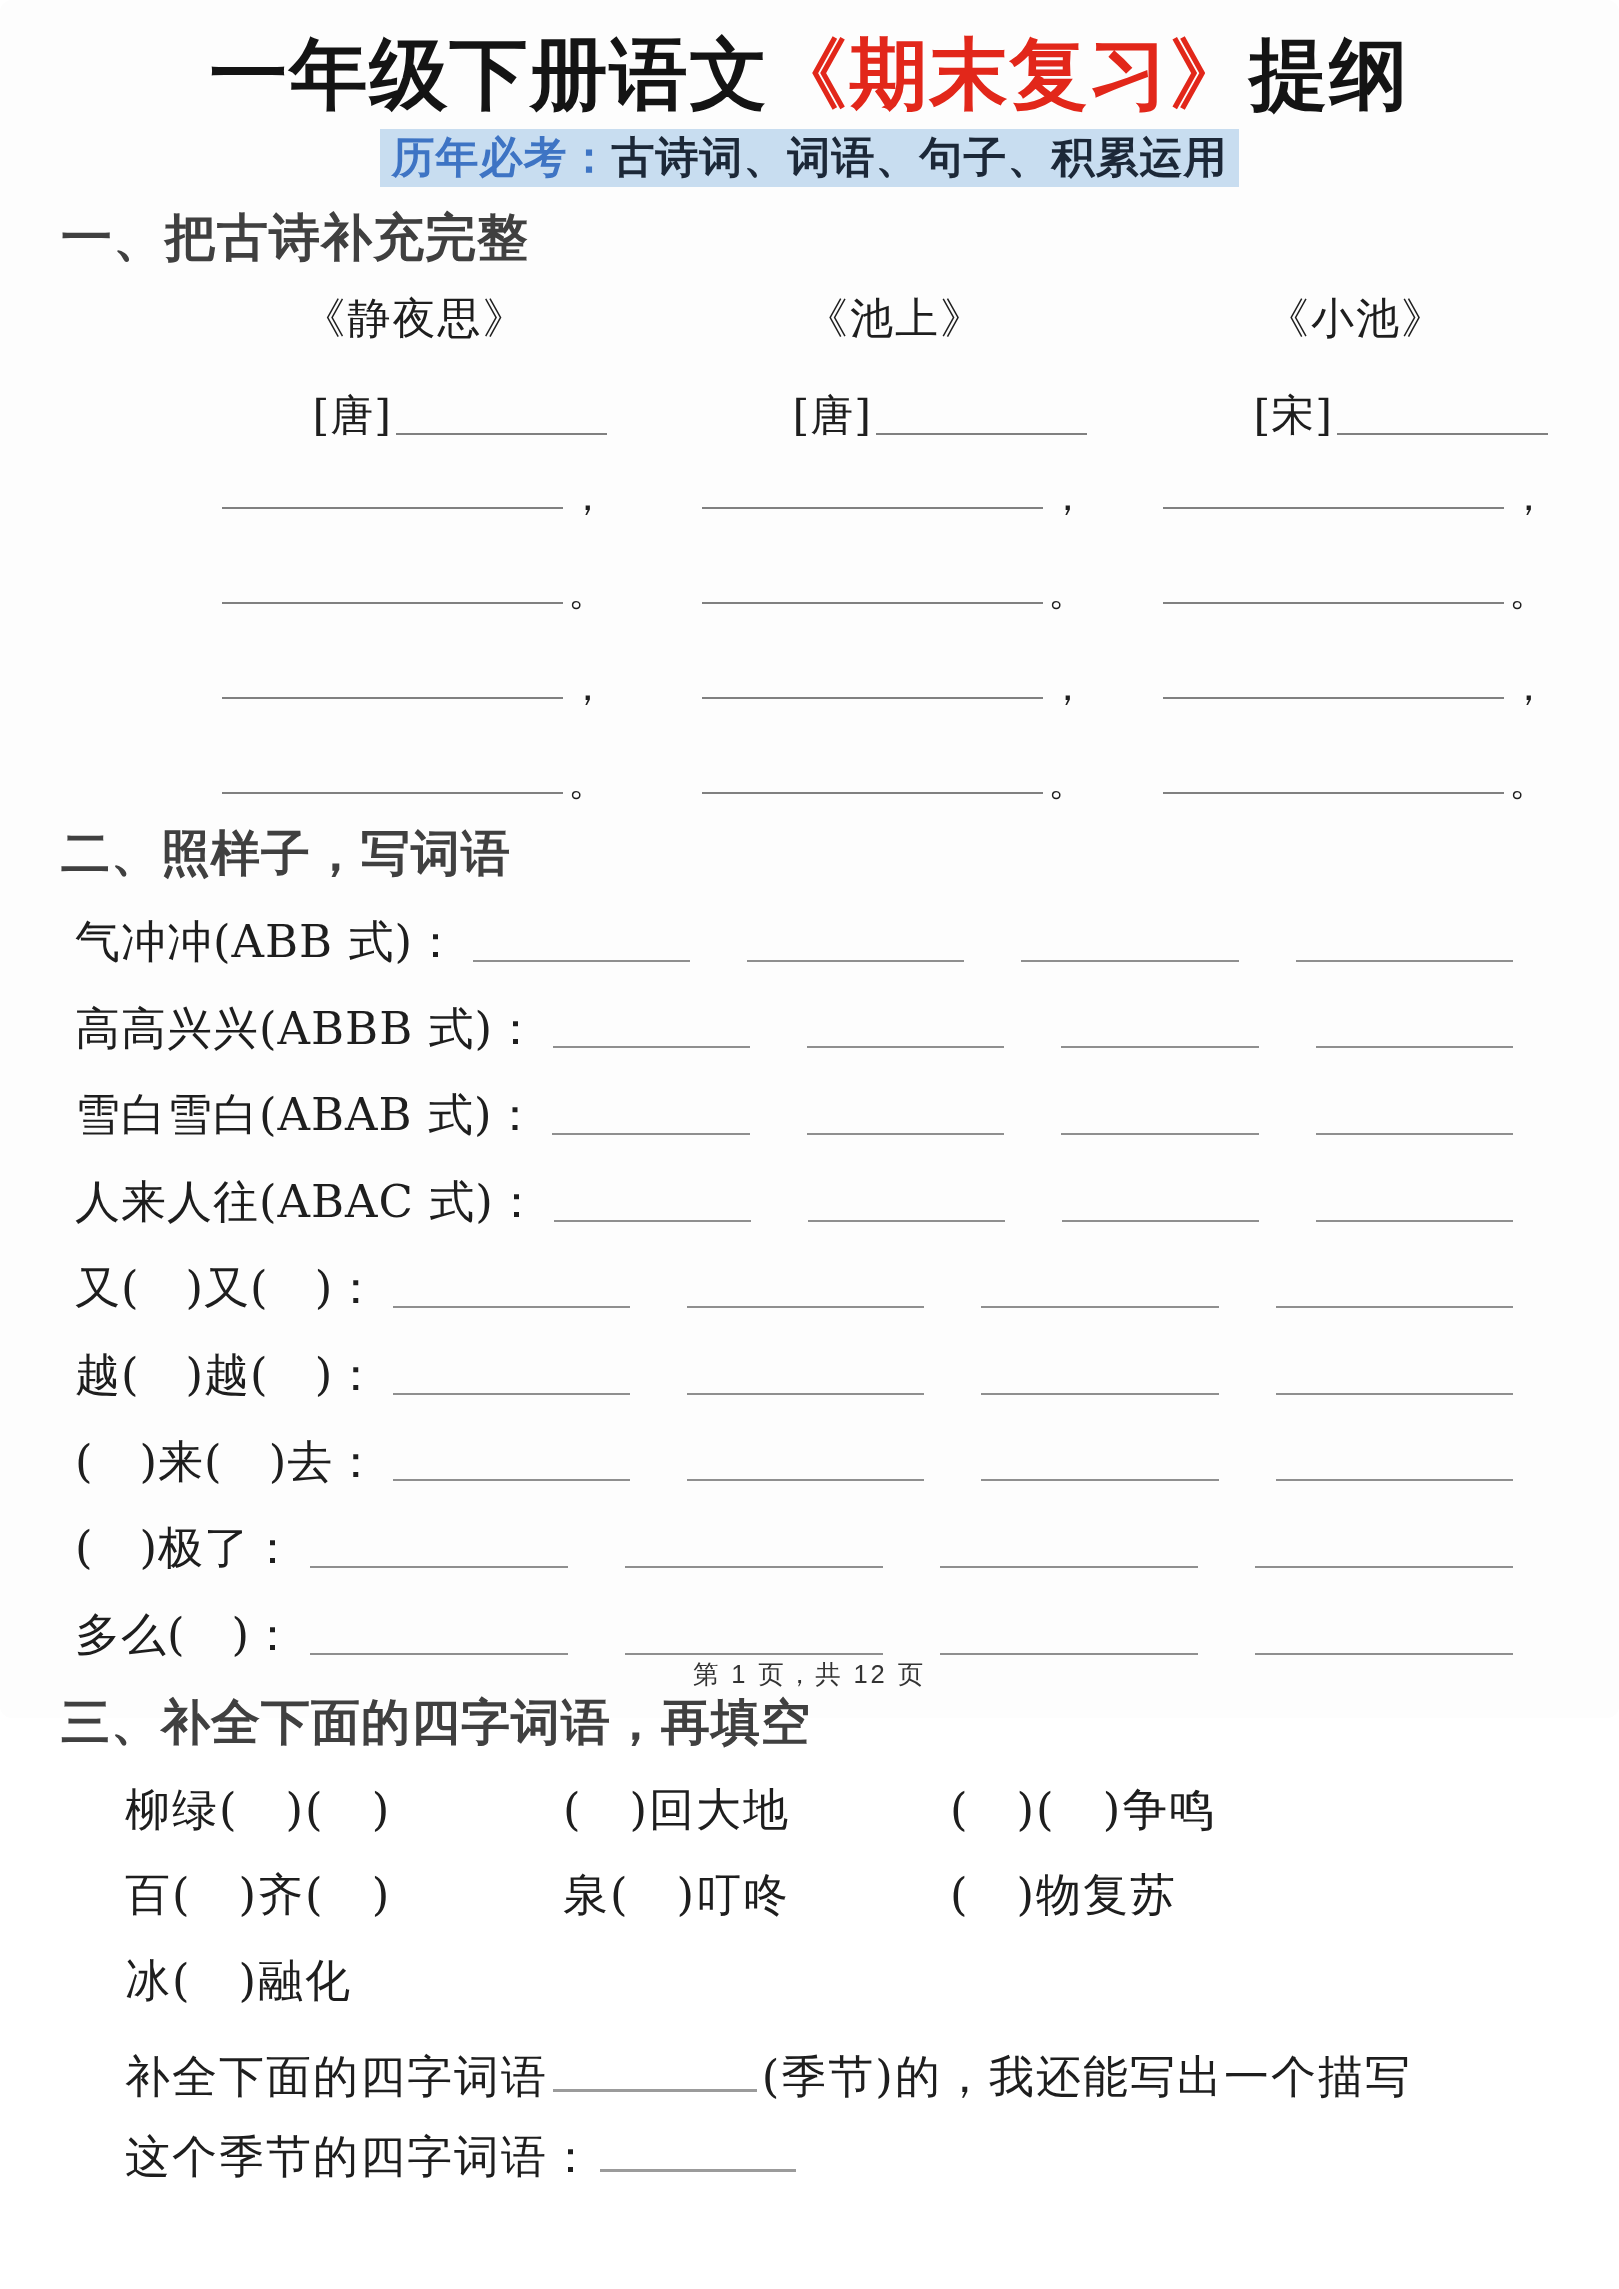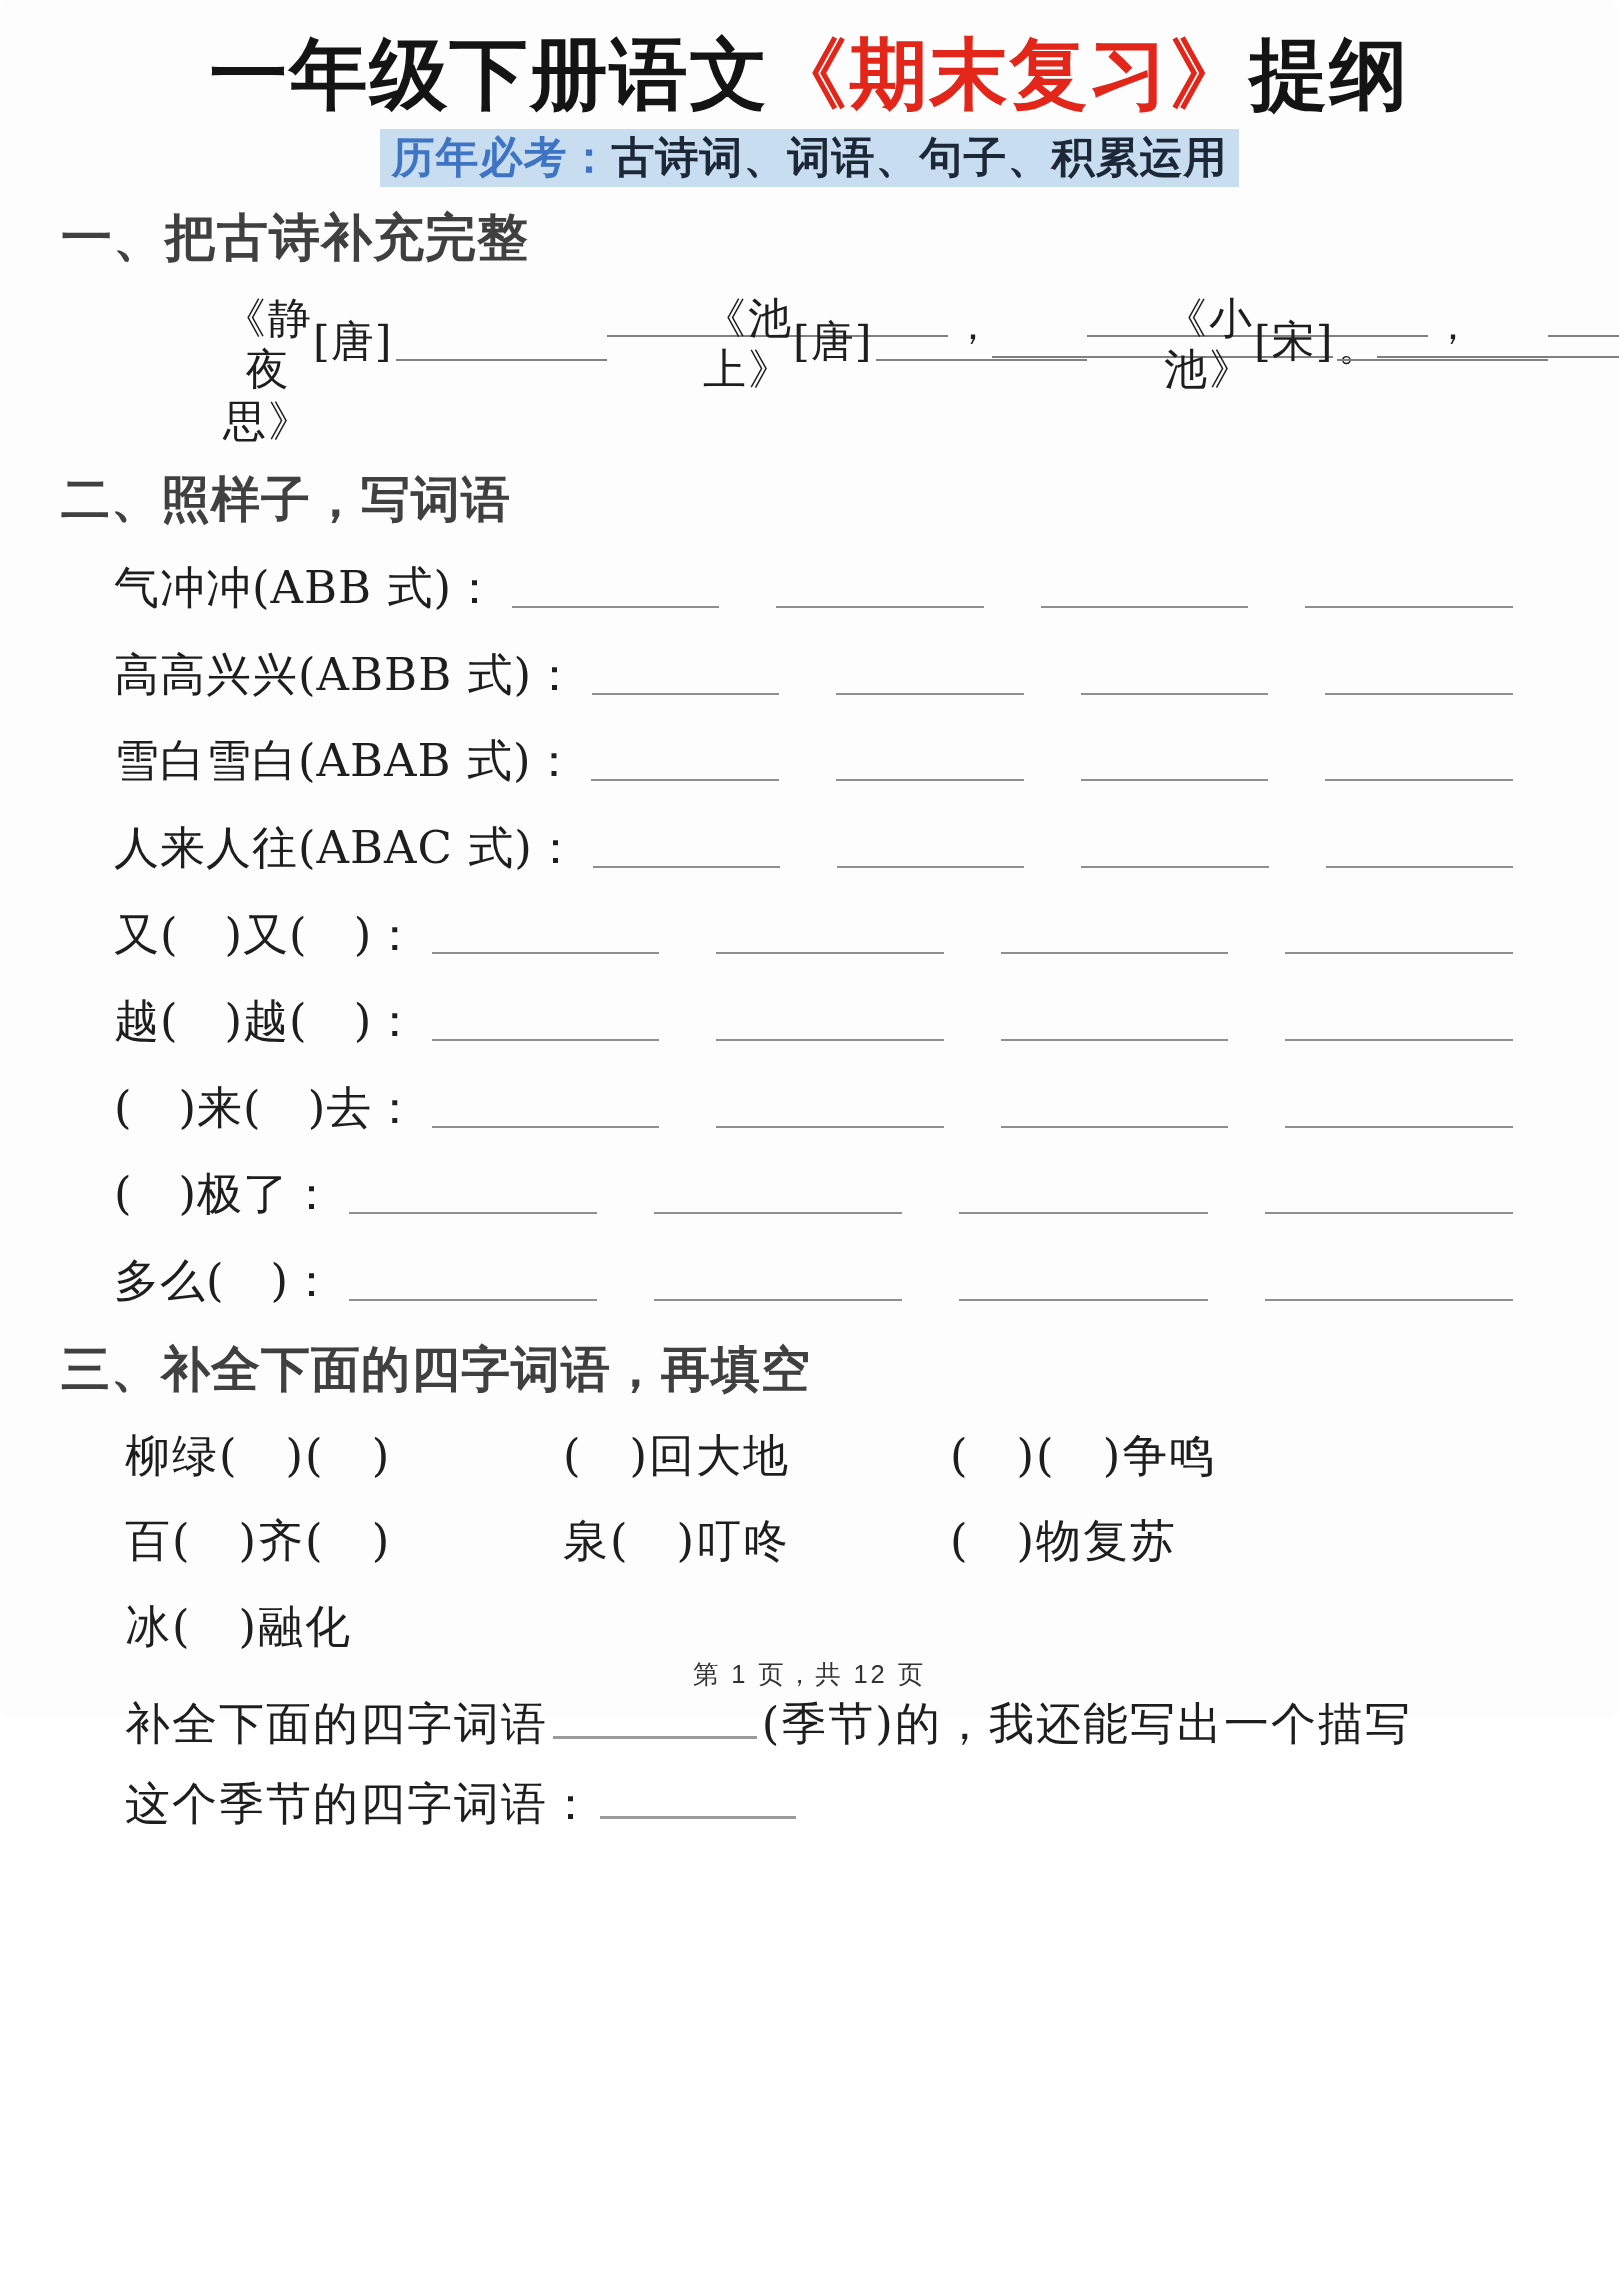--- a/index.html
+++ b/index.html
@@ -35,36 +35,36 @@
     font-family:"Liberation Sans", sans-serif;font-weight:700;
     font-size:51px;line-height:1.3;color:#404040;margin-left:61px;
     letter-spacing:1px;white-space:nowrap;
   }
   .h1{margin-top:17.6px;}
   .h2{margin-top:20.6px;font-size:49px;}
   .h3{margin-top:28px;font-size:49px;}
 
   
   .poems{display:grid;grid-template-columns:480px 461px 1fr;margin-left:223px;}
-  .poem{display:flex;flex-direction:row;align-items:flex-start;width:384px;}
+  .poem{display:flex;flex-direction:column;align-items:flex-end;width:384px;}
   .poem-title{
     margin-top:21.6px;font-size:43px;line-height:1.2;letter-spacing:2px;
     width:100%;text-align:center;
   }
   .poem-author{margin-top:41px;height:57px;font-size:43px;display:flex;align-items:flex-end;}
   .poem-author .dynasty{line-height:1.25;letter-spacing:1px;}
   .author-line{width:211px;border-bottom:2.9px solid #808080;margin:0 0 7.8px 3.9px;}
   .poem-line{display:flex;align-items:flex-end;height:45px;}
   .poem-line.first{margin-top:29px;}
   .poem-line.rest{margin-top:50px;}
   .pl-blank{width:341px;border-bottom:2.9px solid #808080;margin-bottom:7.8px;}
   .pl-punct{font-size:39px;line-height:1;margin-left:4.9px;}
 
   
-  .s2-row{display:flex;align-items:flex-end;margin:29px 106px 0 114px;}
+  .s2-row{display:flex;align-items:flex-end;margin:29px 106px 0 75px;}
   .s2-row.first{margin-top:27.4px;}
   .s2-label{font-size:45px;line-height:1.28;letter-spacing:1px;white-space:pre;}
   .s2-blanks{flex:1;display:flex;gap:57px;margin-left:13.7px;}
   .s2-blank{flex:1;border-bottom:2.9px solid #8f8f8f;margin-bottom:8.8px;height:0;}
 
   
   .s3-grid{
     display:grid;grid-template-columns:438px 387px auto;
     margin:25.5px 93px 0 125px;row-gap:28px;
     font-size:45px;line-height:1.28;letter-spacing:2px;

